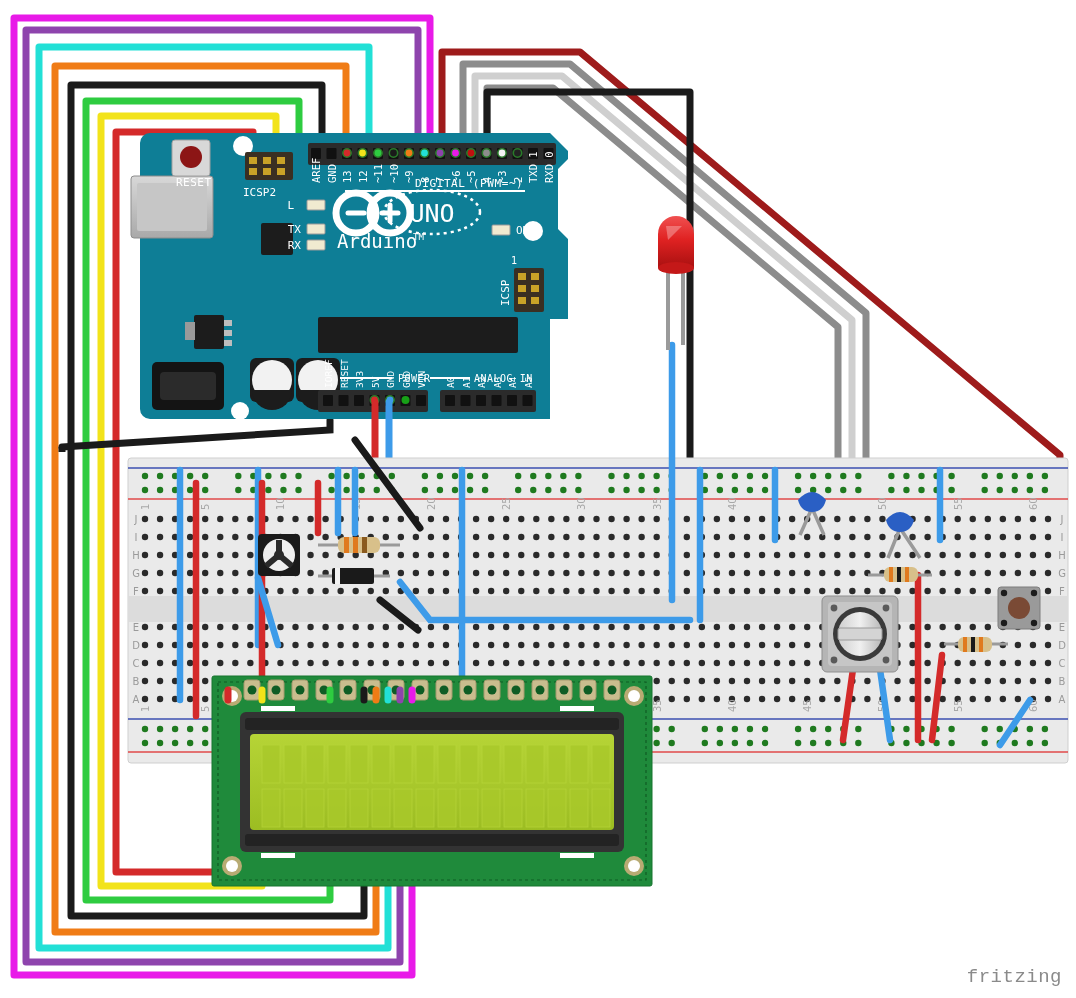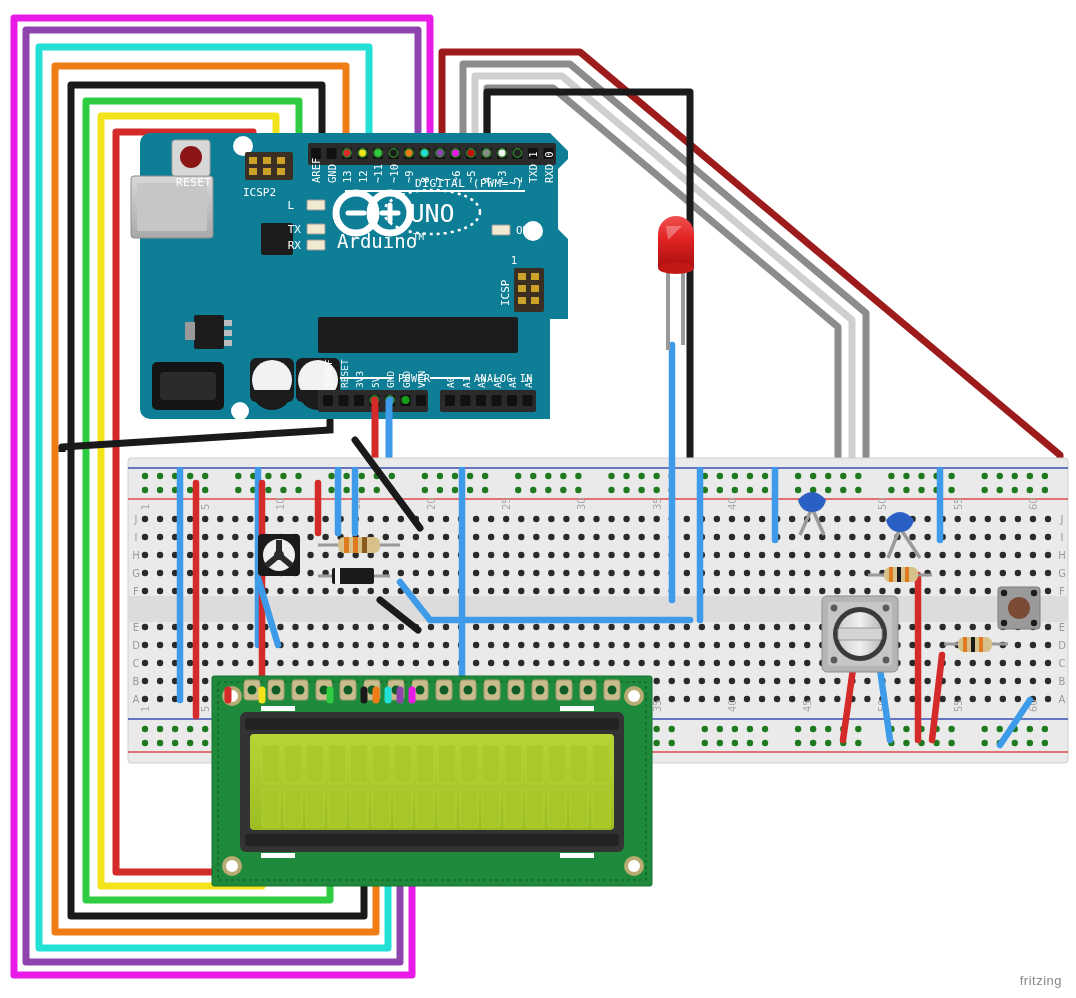--- a/index.html
+++ b/index.html
@@ -1,21 +1,21 @@
 <!DOCTYPE html>
 <html><head>
 <meta charset="utf-8">
 <style>
   html,body{margin:0;padding:0;background:#ffffff;}
   body{width:1076px;height:998px;position:relative;overflow:hidden;
        font-family:"DejaVu Sans Mono", monospace;}
   #stage{position:absolute;left:0;top:0;width:1076px;height:998px;}
   svg{display:block;}
-  .wm{position:absolute;right:14px;bottom:10px;font-family:Liberation Sans, sans-serif;
-      font-size:13px;color:#8a8a8a;letter-spacing:.5px;}
+  .wm{position:absolute;right:14px;bottom:10px;font-family:Liberation Mono, monospace;
+      font-size:19px;color:#8a8a8a;letter-spacing:.5px;}
 </style>
 </head>
 <body>
 
 <div id="stage">
 
 <svg id="scene" width="1076" height="998" viewBox="0 0 1076 998">
 
   <defs>
     <linearGradient id="ledGrad" x1="0" y1="0" x2="0" y2="1">

